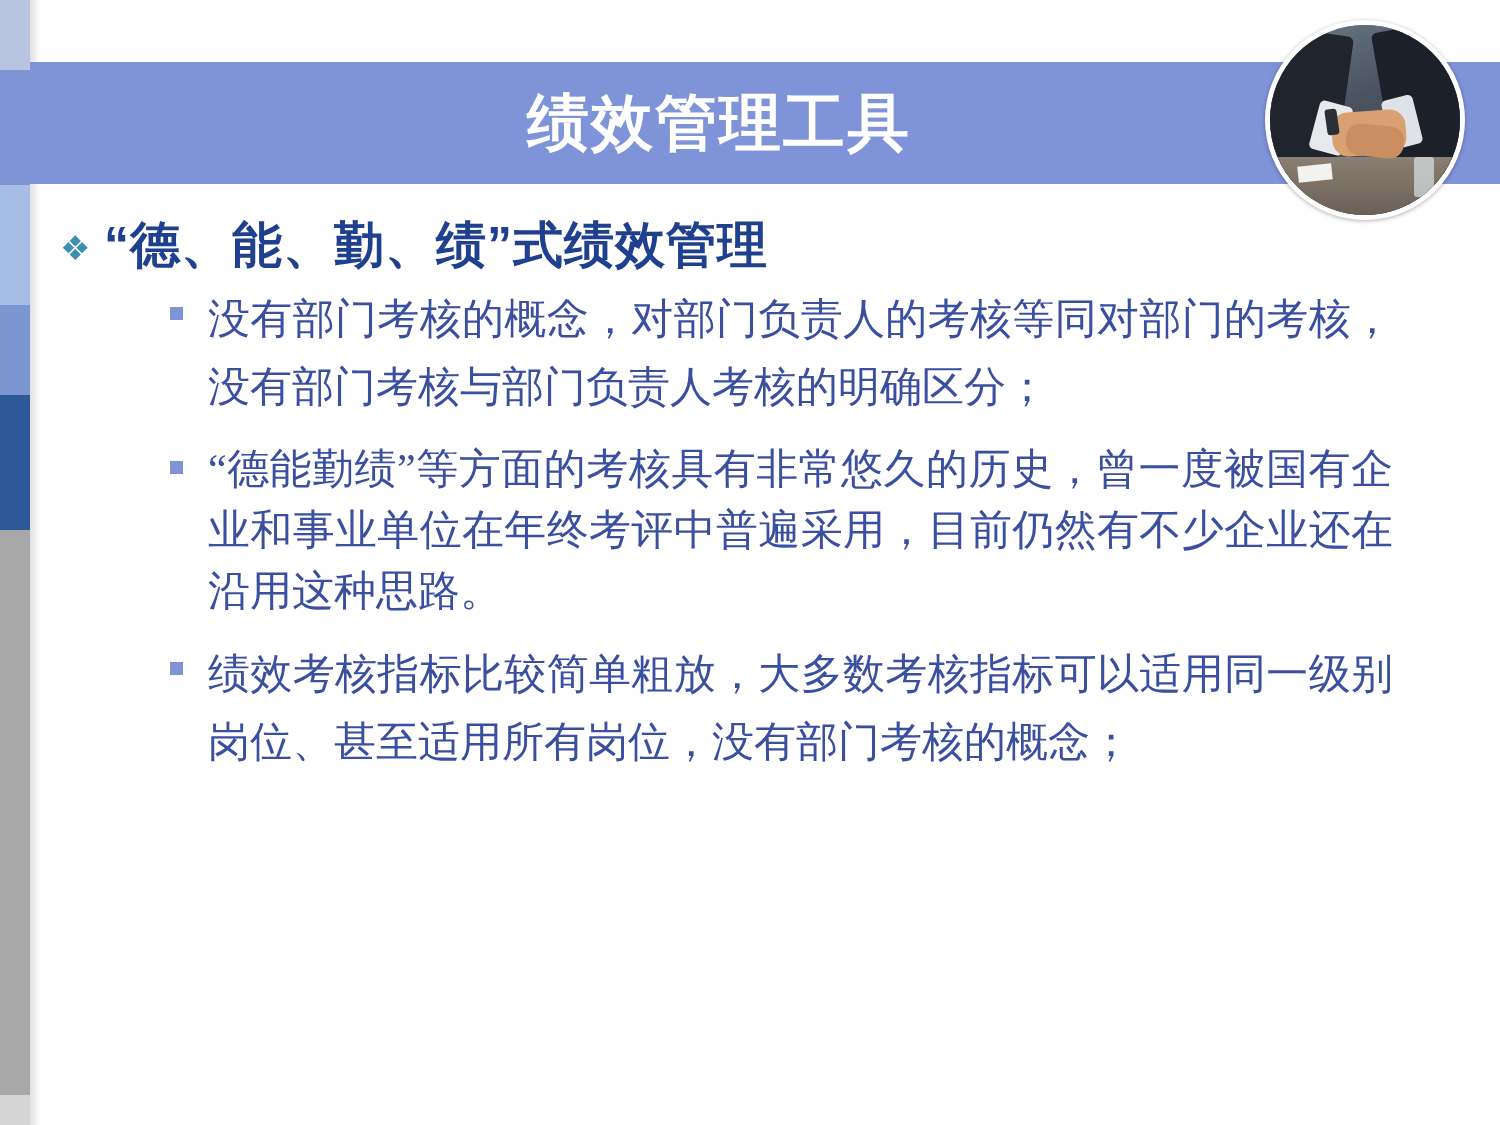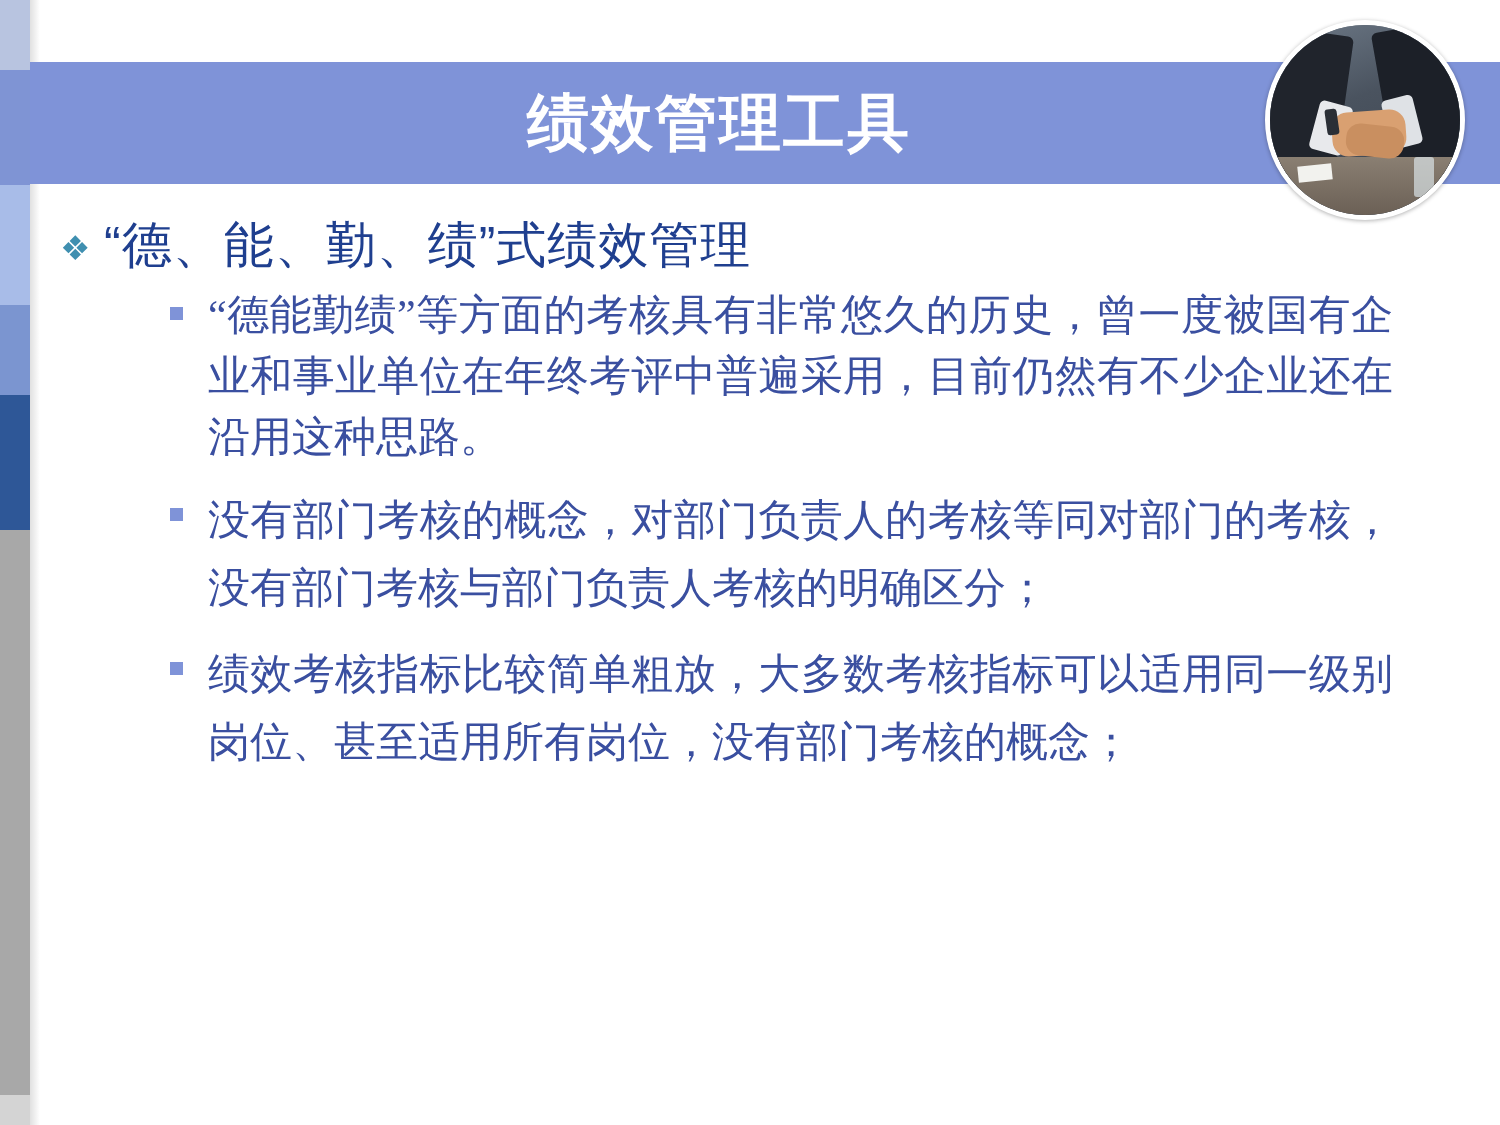--- a/index.html
+++ b/index.html
@@ -189,21 +189,21 @@
     width: 44px;
     margin-top: 16px;
     color: #3f8fb0;
     font-size: 34px;
     line-height: 1;
     text-align: left;
   }
   .lvl1 .lvl1-text {
     color: #1f3f8f;
     font-size: 50px;
-    font-weight: normal;
+    font-weight: bold;
     line-height: 1.2;
     letter-spacing: 1px;
   }
 
   .lvl2 {
     display: flex;
     align-items: flex-start;
     margin: 0 0 18px 0;
     padding-left: 110px;
   }
@@ -262,28 +262,28 @@
   <div class="ph-glass"></div>
 </div>
 
 <div class="content">
 
   <div class="lvl1">
     <span class="bullet-diamond">❖</span>
     <span class="lvl1-text">“德、能、勤、绩”式绩效管理</span>
   </div>
 
+  <div class="lvl2 loose">
+    <span class="bullet-sq"><i></i></span>
+    <span class="lvl2-text">没有部门考核的概念，对部门负责人的考核等同对部门的考核，没有部门考核与部门负责人考核的明确区分；</span>
+  </div>
+
   <div class="lvl2">
     <span class="bullet-sq"><i></i></span>
     <span class="lvl2-text">“德能勤绩”等方面的考核具有非常悠久的历史，曾一度被国有企业和事业单位在年终考评中普遍采用，目前仍然有不少企业还在沿用这种思路。</span>
   </div>
 
   <div class="lvl2 loose">
     <span class="bullet-sq"><i></i></span>
-    <span class="lvl2-text">没有部门考核的概念，对部门负责人的考核等同对部门的考核，没有部门考核与部门负责人考核的明确区分；</span>
-  </div>
-
-  <div class="lvl2 loose">
-    <span class="bullet-sq"><i></i></span>
     <span class="lvl2-text">绩效考核指标比较简单粗放，大多数考核指标可以适用同一级别岗位、甚至适用所有岗位，没有部门考核的概念；</span>
   </div>
 
 </div>
 
 </body></html>

